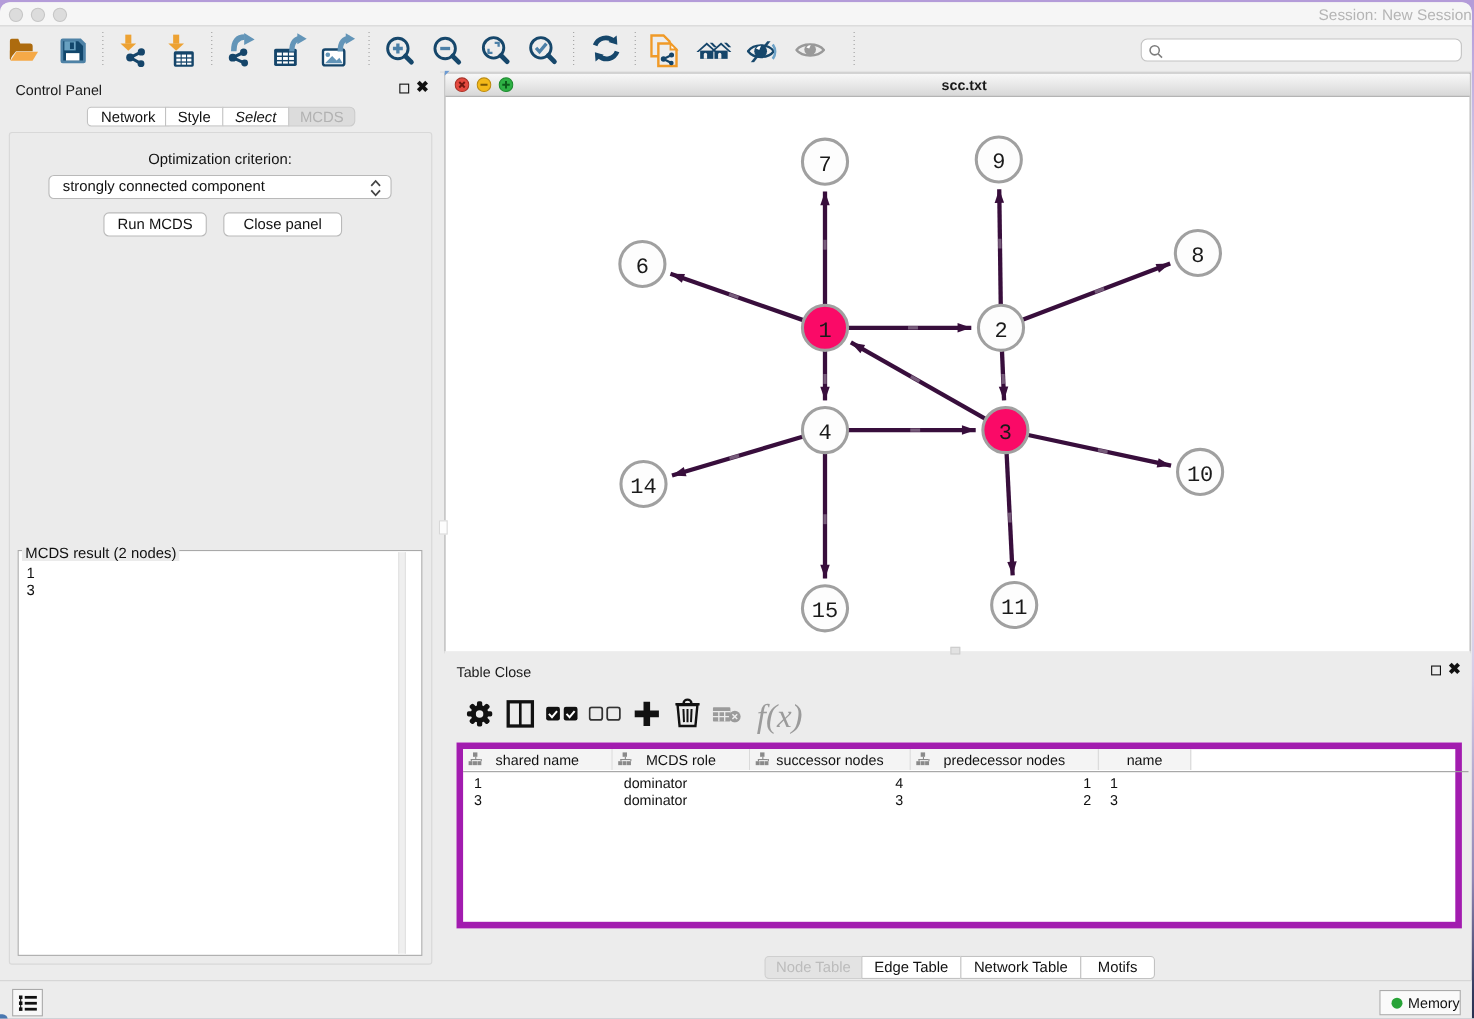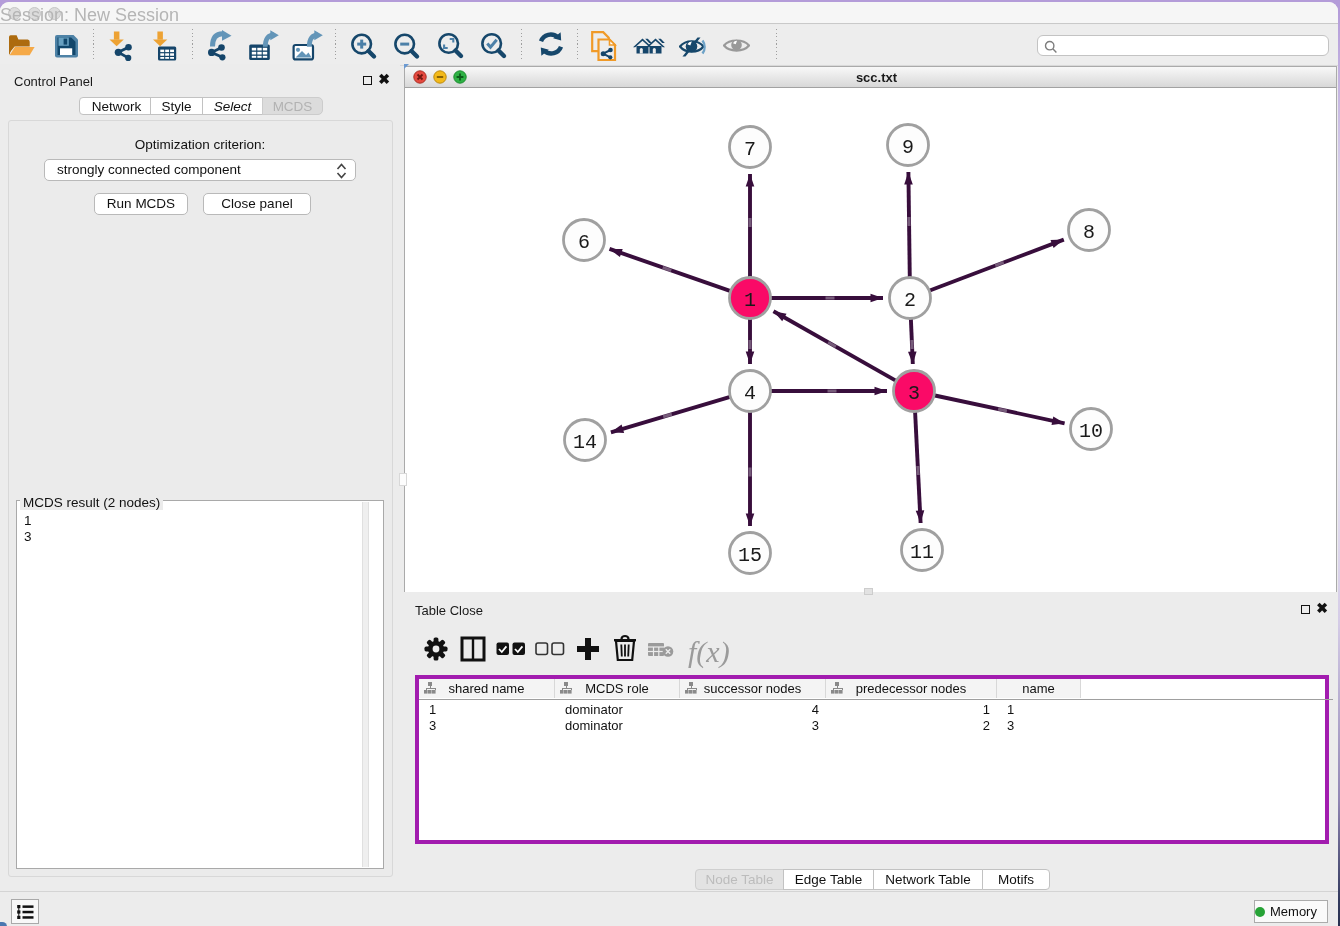--- a/index.html
+++ b/index.html
@@ -2,21 +2,21 @@
 <html><head>
 <meta charset="utf-8">
 <style>
   * { margin:0; padding:0; box-sizing:border-box; }
   html,body { width:1340px; height:926px; overflow:hidden; font-family:"Liberation Sans", sans-serif; }
   #stage { position:relative; width:1340px; height:926px; background:linear-gradient(180deg,#b49cd9 0px,#b49cd9 10px,#d9d2ec 180px,#efecf7 400px,#d5cce7 620px,#9186b4 800px,#333a5e 900px,#27304f 926px); }
   #appwin { position:absolute; left:0; top:2px; width:1338px; height:924px; background:#ececec; border-radius:9px 9px 0 0; }
   
   #titlebar { position:absolute; left:0; top:0; width:1338px; height:22px; background:#f6f6f6; border-radius:9px 9px 0 0; border-bottom:1px solid #c9c9c9; }
   .tl { position:absolute; top:5px; width:13px; height:13px; border-radius:50%; background:#dcdcdc; border:1px solid #c6c6c6; }
-  #wintitle { position:absolute; top:3px; left:0; width:100%; text-align:left; font-size:18px; color:#b5b5b5; }
+  #wintitle { position:absolute; top:3px; left:0; width:100%; text-align:right; font-size:14px; color:#b5b5b5; }
   
   #toolbar { position:absolute; left:0; top:23px; width:1338px; height:39px; background:#ededed; }
   .tsep { position:absolute; top:4px; height:32px; width:1px; background:repeating-linear-gradient(to bottom,#9f9f9f 0 1.2px,rgba(0,0,0,0) 1.2px 3.6px); }
   .ticon { position:absolute; top:0; }
   
   #searchbox { position:absolute; left:1037px; top:10px; width:292px; height:21px; background:#fff; border:1px solid #c3c3c3; border-radius:6px; }
   
   #cpanel { position:absolute; left:0; top:62px; width:400px; height:829px; background:#ececec; }
   #cpanel .hdr { position:absolute; left:14px; top:10px; font-size:13px; color:#1a1a1a; }
   .tabrow { position:absolute; height:22px; }
@@ -29,38 +29,38 @@
   #mcdsbox { position:absolute; left:16px; top:436px; width:368px; height:369px; background:#fff; border:1px solid #a9a9a9; }
   #mcdslegend { position:absolute; left:20px; top:431px; background:#ebebeb; padding:0 3px; font-size:13.5px; color:#111; }
   
   #netwin { position:absolute; left:404px; top:64px; width:933px; height:528px; background:#fff; border:1px solid #aaaaaa; }
   #nettitle { position:absolute; left:0; top:0; width:100%; height:21px; background:linear-gradient(#f8f8f8,#d8d8d8); border-bottom:1px solid #a2a2a2; }
   #nettitle .t { position:absolute; width:100%; text-align:center; top:3px; font-size:13px; font-weight:bold; color:#1a1a1a; }
   
   #tpanel { position:absolute; left:404px; top:590px; width:933px; height:301px; background:#ececec; }
   #tpanel .hdr { position:absolute; left:11px; top:11px; font-size:13px; color:#1a1a1a; }
   #ttoolbar { position:absolute; left:0; top:0; width:931px; height:84px; }
-  #ttable { position:absolute; left:11px; top:83px; width:914px; height:169px; background:#fff; border:4px solid #a21caf; }
+  #ttable { position:absolute; left:11px; top:83px; width:914px; height:169px; background:#fff; border:6px solid #a21caf; }
   .thead { position:absolute; top:0; height:19px; border-right:1px solid #d8d8d8; font-size:13px; color:#111; text-align:center; line-height:19px; background:#f4f4f4; }
   .colicon { position:absolute; left:5px; top:3px; width:12px; height:12px;
     background:
       linear-gradient(#8a8a8a,#8a8a8a) 4px 0/4px 4px no-repeat,
       linear-gradient(#8a8a8a,#8a8a8a) 5.5px 4px/1px 2.5px no-repeat,
       linear-gradient(#8a8a8a,#8a8a8a) 1.5px 6px/9px 1px no-repeat,
       linear-gradient(#8a8a8a,#8a8a8a) 1.5px 6px/1px 2px no-repeat,
       linear-gradient(#8a8a8a,#8a8a8a) 10.5px 6px/1px 2px no-repeat,
       linear-gradient(#8a8a8a,#8a8a8a) 0 8px/3.6px 3.6px no-repeat,
       linear-gradient(#8a8a8a,#8a8a8a) 4.2px 8px/3.6px 3.6px no-repeat,
       linear-gradient(#8a8a8a,#8a8a8a) 8.4px 8px/3.6px 3.6px no-repeat; }
   .tcell { position:absolute; font-size:13px; color:#111; height:16px; line-height:16px; }
   .btabrow { position:absolute; left:0; top:277px; }
   .btab { position:absolute; top:0; height:21px; line-height:19px; font-size:13.5px; text-align:center; background:#fff; border:1px solid #c2c2c2; color:#111; }
   
   #statusbar { position:absolute; left:0; top:889px; width:1338px; height:35px; background:#ececec; border-top:1px solid #d4d4d4; }
-  #memorybtn { position:absolute; left:1254px; top:8px; width:74px; height:23px; background:#fafafa; border:1px solid #ababab; font-size:13px; line-height:21px; text-align:left; color:#111; }
+  #memorybtn { position:absolute; left:1254px; top:8px; width:74px; height:23px; background:#fafafa; border:1px solid #ababab; font-size:13px; line-height:21px; text-align:right; color:#111; }
   #listbtn { position:absolute; left:11px; top:7px; width:28px; height:25px; background:#f8f8f8; border:1px solid #a9a9a9; }
 </style>
 </head>
 <body>
 <div id="stage">
   <div id="appwin">
     <div id="titlebar">
       <div class="tl" style="left:8px;"></div>
       <div class="tl" style="left:28px;"></div>
       <div class="tl" style="left:48px;"></div>

